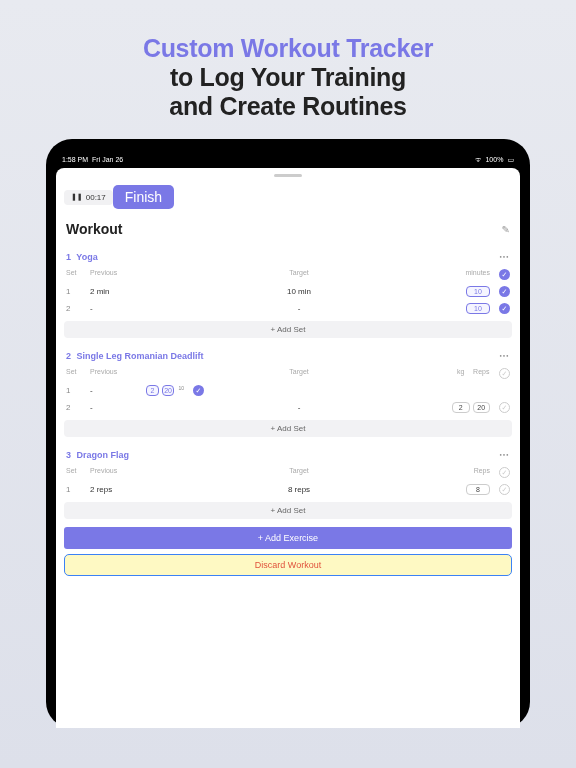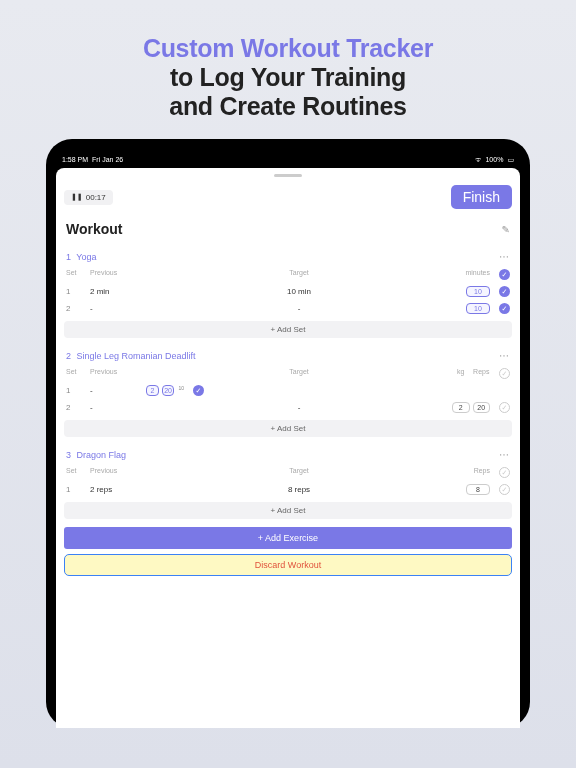--- a/index.html
+++ b/index.html
@@ -29,38 +29,38 @@
   .statusbar .left, .statusbar .right { display: flex; gap: 4px; align-items: center; }
   .screen {
     background: #fff;
     border-radius: 8px 8px 0 0;
     min-height: 560px;
     padding: 6px 0 0;
     font-size: 8px;
     color: #222;
   }
   .dragbar { width: 28px; height: 3px; background: #ccc; border-radius: 2px; margin: 0 auto 4px; }
-  .topbar { display: flex; justify-content: space-between; align-items: center; padding: 4px 8px; }
+  .topbar { display: flex; justify-content: flex-start; align-items: center; padding: 4px 8px; }
   .timer {
     background: #f1f1f3; border-radius: 4px; padding: 3px 7px;
     font-size: 8px; color: #333; display: flex; align-items: center; gap: 3px;
   }
   .timer .pause { font-size: 7px; }
   .finish-btn {
     background: #7a78e6; color: #fff; border-radius: 5px;
     padding: 4px 12px; font-size: 14px; font-weight: 500;
   }
   .title-row { display: flex; justify-content: space-between; align-items: center; padding: 8px 10px 10px; }
   .title-row h1 { font-size: 14px; font-weight: 600; }
   .pencil { color: #999; font-size: 10px; }
 
   .exercise { padding: 0 0 0; }
   .ex-header {
     display: flex; justify-content: space-between; align-items: center;
-    padding: 4px 10px 5px; color: #7a78e6; font-size: 9px; font-weight: 400; text-align: center;
+    padding: 4px 10px 5px; color: #7a78e6; font-size: 9px; font-weight: 700; text-align: center;
   }
   .ex-header .num { color: #7a78e6; margin-right: 3px; }
   .ex-more { color: #999; letter-spacing: 1px; font-size: 10px; }
   .col-head {
     display: flex; padding: 2px 10px 3px; color: #aaa; font-size: 7px;
   }
   .col-set { width: 24px; }
   .col-prev { width: 56px; }
   .col-target { flex: 1; text-align: center; }
   .col-unit { width: 38px; text-align: right; }

